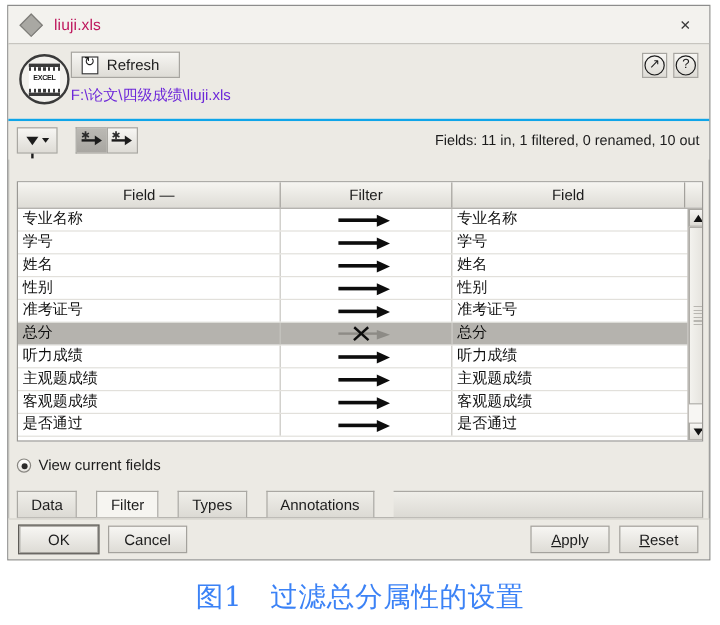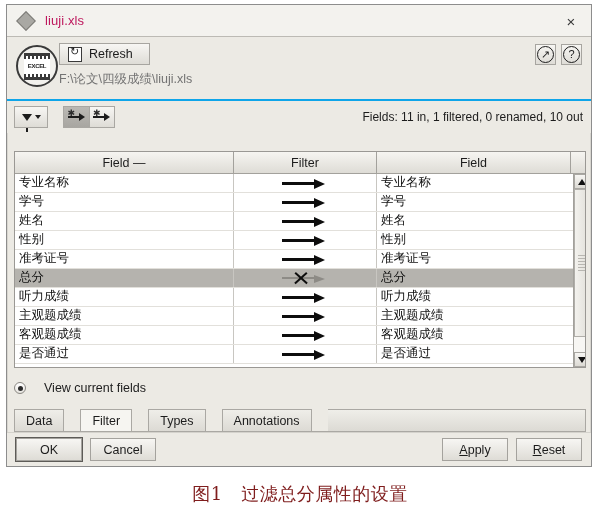--- a/index.html
+++ b/index.html
@@ -153,21 +153,21 @@
     left: 1px;
     top: -3px;
     font-size: 11px;
     color: #1c1c1c;
   }
   .path-text {
     position: absolute;
     left: 52px;
     top: 34px;
     font-size: 12.5px;
-    color: #737373;
+    color: #6d28d9;
   }
   .round-btn {
     position: absolute;
     top: 7px;
     width: 21px;
     height: 21px;
     background: linear-gradient(#f7f6f3,#dedcd6);
     border: 1px solid #a7a5a0;
     display: flex;
     align-items: center;
@@ -428,21 +428,21 @@
     left: 7px;
     top: 370px;
     width: 572px;
     height: 26px;
     display: flex;
     align-items: center;
     gap: 16px;
     font-size: 12.5px;
     color: #1c1c1c;
   }
-  .radio-item { display: flex; align-items: center; gap: 18px; cursor: pointer; }
+  .radio-item { display: flex; align-items: center; gap: 6px; cursor: pointer; }
   .radio-dot {
     width: 12px; height: 12px; border-radius: 50%;
     border: 1px solid #8a8883;
     background: linear-gradient(#ffffff,#e6e4df);
     display: flex; align-items: center; justify-content: center;
     box-sizing: border-box;
   }
   .radio-item.on .radio-dot::after {
     content: ""; width: 5px; height: 5px; border-radius: 50%; background: #2b2b2b;
   }
@@ -523,22 +523,22 @@
   .mn { text-decoration: underline; }
 
   
   .caption {
     position: absolute;
     left: 0;
     right: 0;
     top: 482px;
     text-align: center;
     font-family: "DejaVu Serif", "Liberation Serif", serif;
-    font-size: 18px;
-    color: #7f1d1d;
+    font-size: 23px;
+    color: #3b82f6;
     letter-spacing: .5px;
   }
 </style>
 </head>
 <body>
 
 <div id="page">
 
   <div class="window">
 

